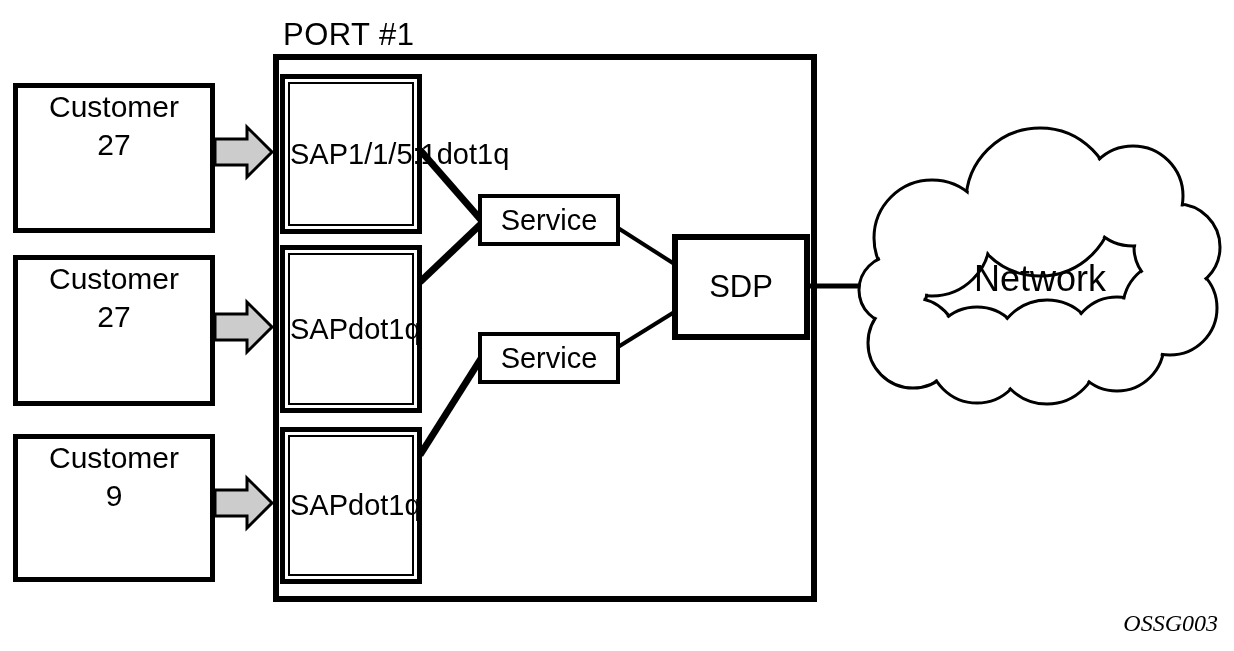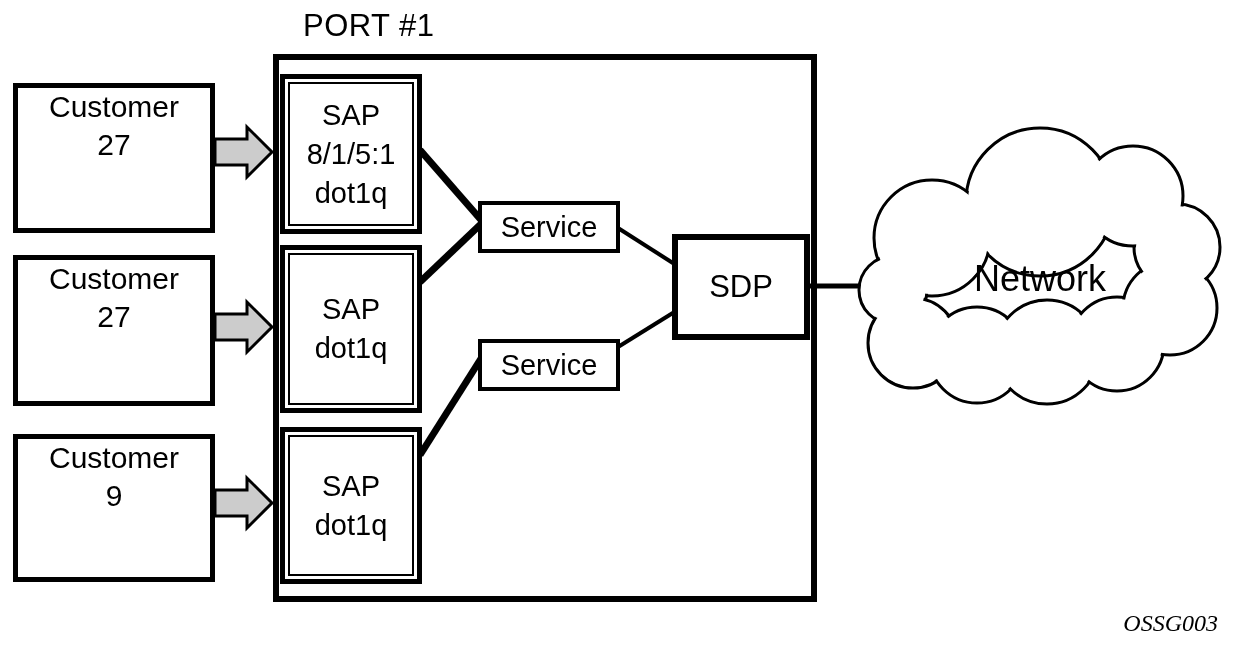--- a/index.html
+++ b/index.html
@@ -3,42 +3,42 @@
 <meta charset="utf-8">
 <style>
   * { margin:0; padding:0; box-sizing:border-box; }
   html,body { width:1234px; height:651px; background:#fff; overflow:hidden;
               font-family:"Liberation Sans","DejaVu Sans",sans-serif; color:#000; }
   #stage { position:relative; width:1234px; height:651px; background:#fff; }
   #wires { position:absolute; left:0; top:0; width:1234px; height:651px; }
 
   .abs { position:absolute; }
 
-  .port-title { left:283px; top:8px; font-size:31px; letter-spacing:0.5px;margin-left:20px; }
+  .port-title { left:283px; top:17px; font-size:31px; letter-spacing:0.5px; }
 
   .port-box { left:273px; top:54px; width:544px; height:548px;
               border:6px solid #000; background:transparent; }
 
   .cust-box { left:13px; width:202px; border:5px solid #000; background:#fff;
               display:flex; flex-direction:column; align-items:center; justify-content:flex-start;
               font-size:30px; line-height:38px; padding-bottom:26px; }
   .cust-1 { top:83px;  height:150px; }
   .cust-2 { top:255px; height:151px; }
   .cust-3 { top:434px; height:148px; }
 
   .sap-outer { left:280px; width:142px; border:5px solid #000; background:#fff; padding:3px; }
   .sap-1 { top:74px;  height:160px; }
   .sap-2 { top:245px; height:168px; }
   .sap-3 { top:427px; height:157px; }
   .sap-inner { width:100%; height:100%; border:2px solid #000; background:#fff;
-               display:flex; flex-direction:column; align-items:center; justify-content:center;
+               display:flex; flex-direction:row; align-items:center; justify-content:space-between;
                font-size:29px; line-height:39px; }
 
   .svc-box { left:478px; width:142px; height:52px; border:4px solid #000; background:#fff;
-             display:flex; align-items:center; justify-content:center; font-size:29px;margin-top:7px; }
+             display:flex; align-items:center; justify-content:center; font-size:29px; }
   .svc-1 { top:194px; }
   .svc-2 { top:332px; }
 
   .sdp-outer { left:672px; top:234px; width:138px; height:106px;
                border:4px solid #000; background:#fff; }
   .sdp-inner { width:100%; height:100%; border:2px solid #000; background:#fff;
                display:flex; align-items:center; justify-content:center; font-size:31px; }
 
   .net-label { left:940px; top:258px; width:200px; text-align:center; font-size:36px; }
 
@@ -107,21 +107,21 @@
     <span>27</span>
   </div>
   <div class="abs cust-box cust-3">
     <span>Customer</span>
     <span>9</span>
   </div>
 
   <div class="abs sap-outer sap-1">
     <div class="sap-inner">
       <span>SAP</span>
-      <span>8/1/5:1</span>
+      <span>1/1/5:1</span>
       <span>dot1q</span>
     </div>
   </div>
   <div class="abs sap-outer sap-2">
     <div class="sap-inner">
       <span>SAP</span>
       <span>dot1q</span>
     </div>
   </div>
   <div class="abs sap-outer sap-3">

